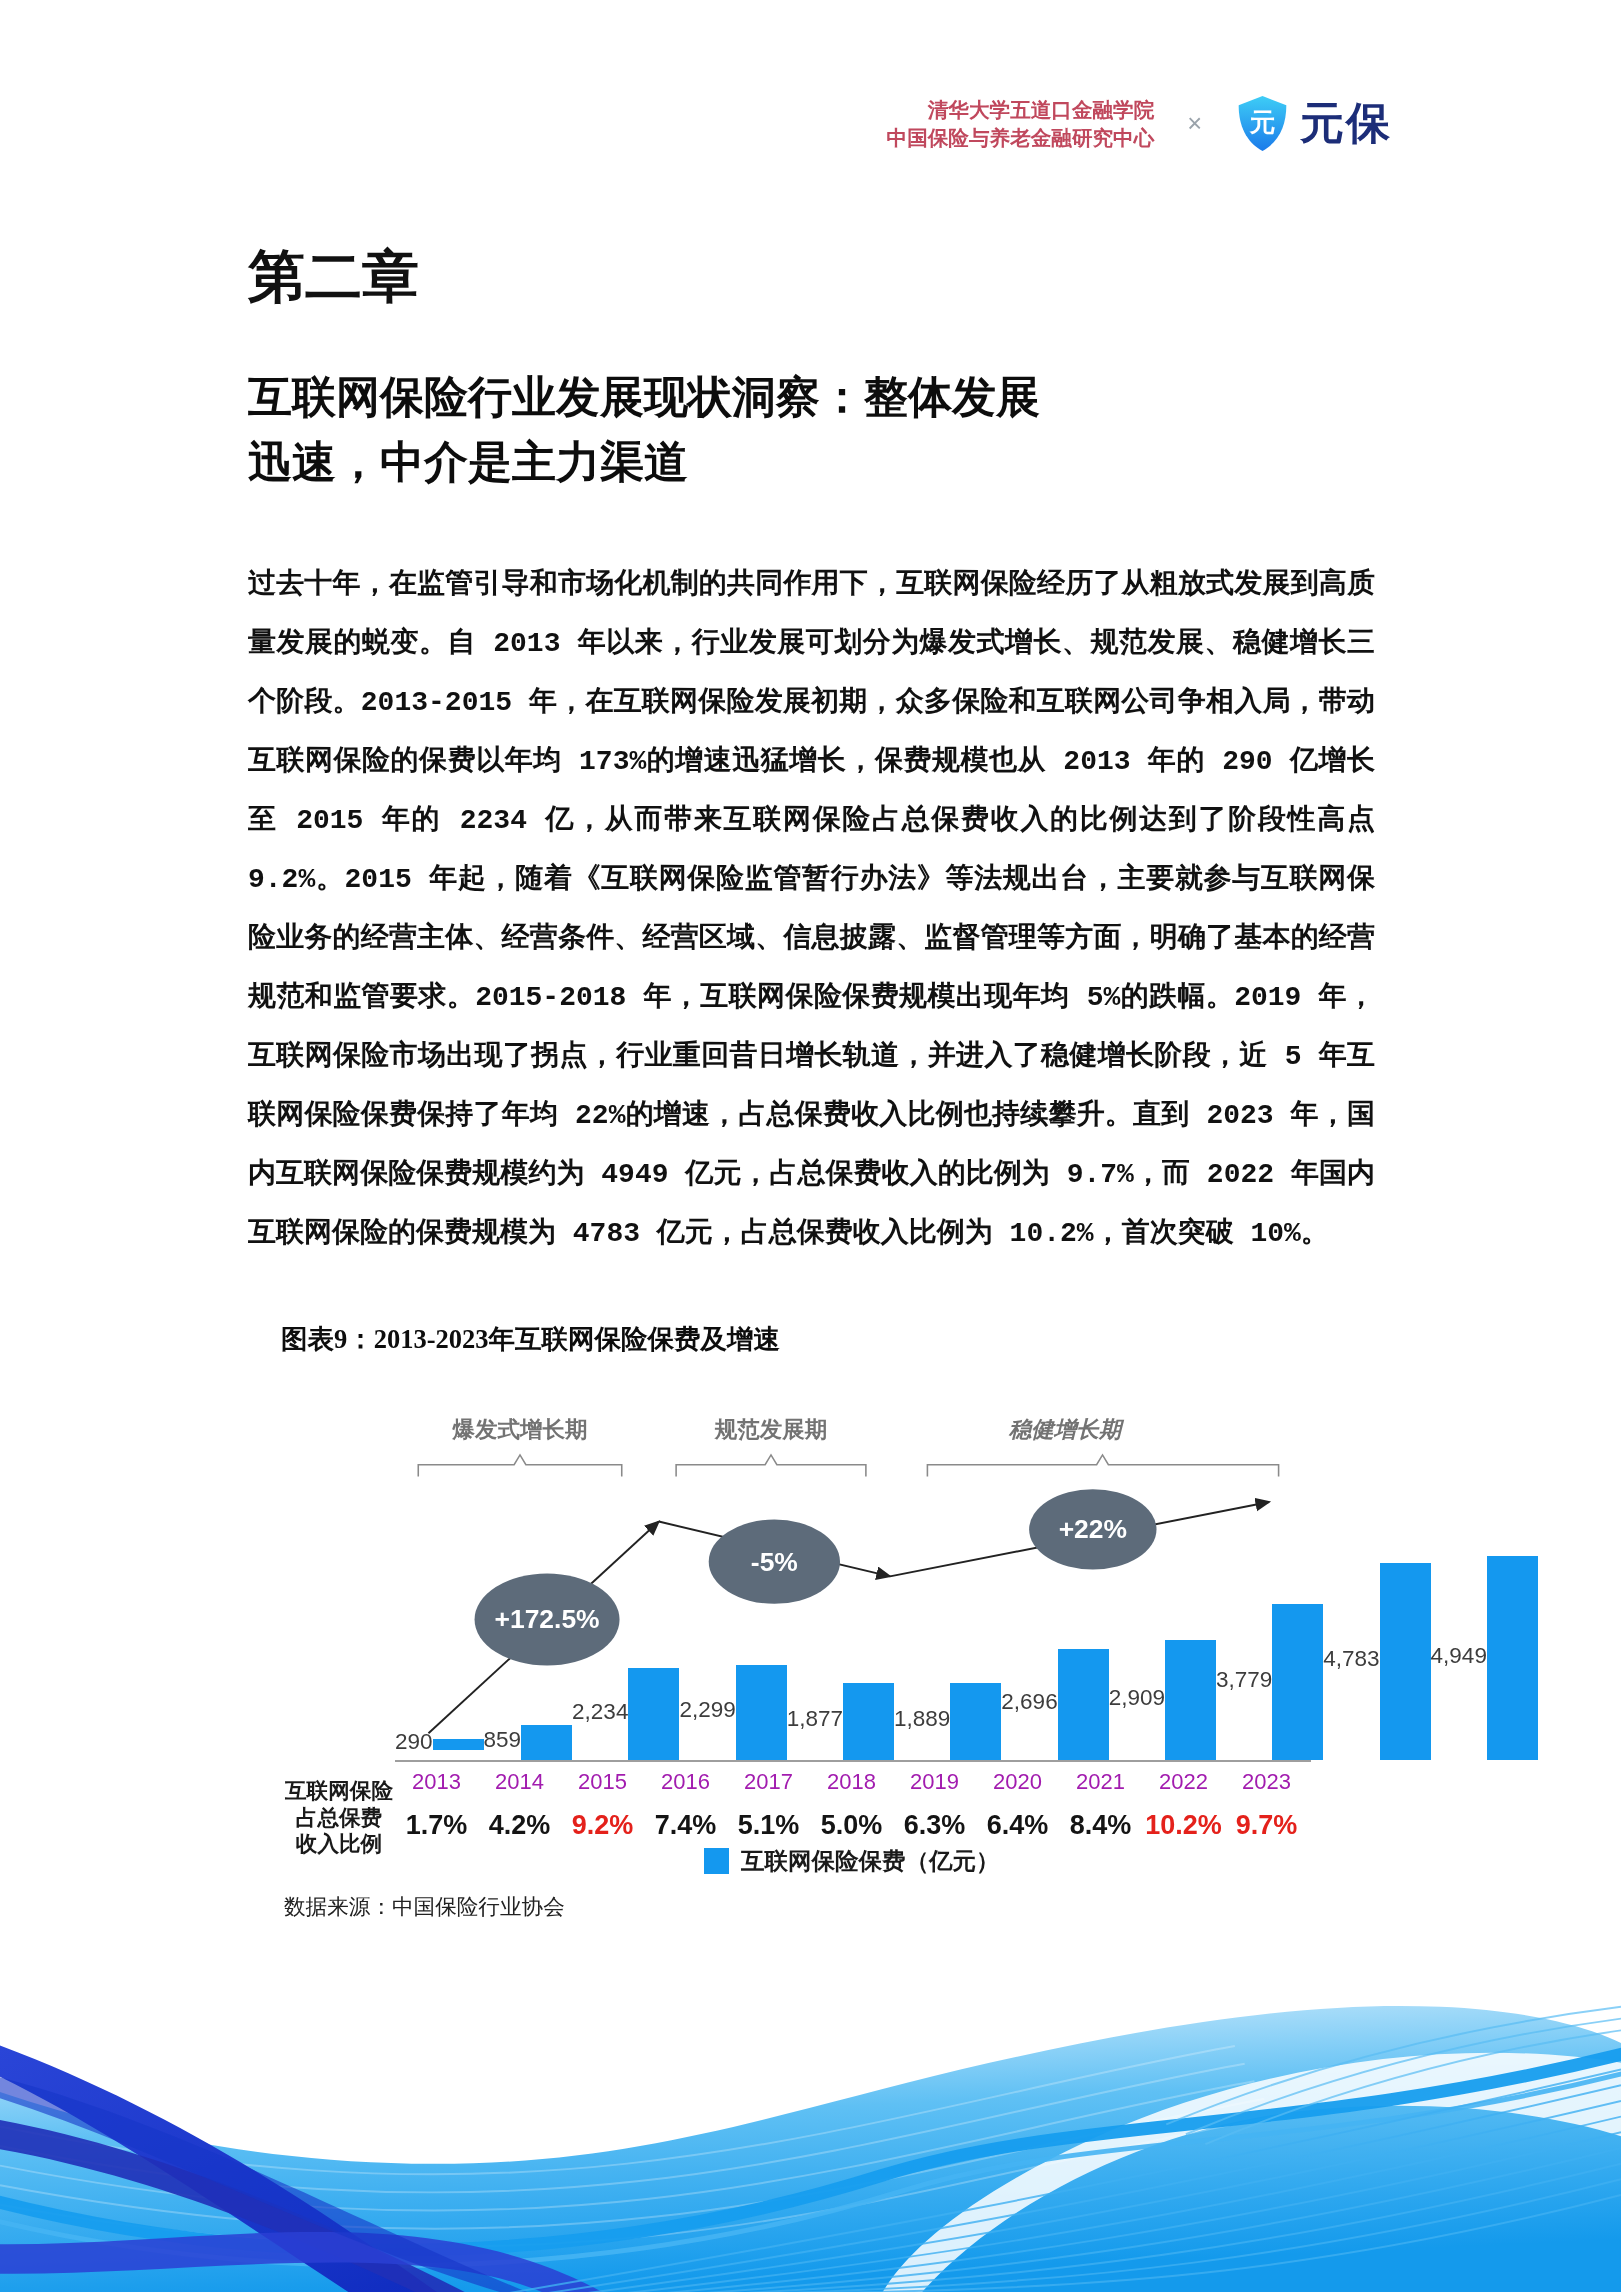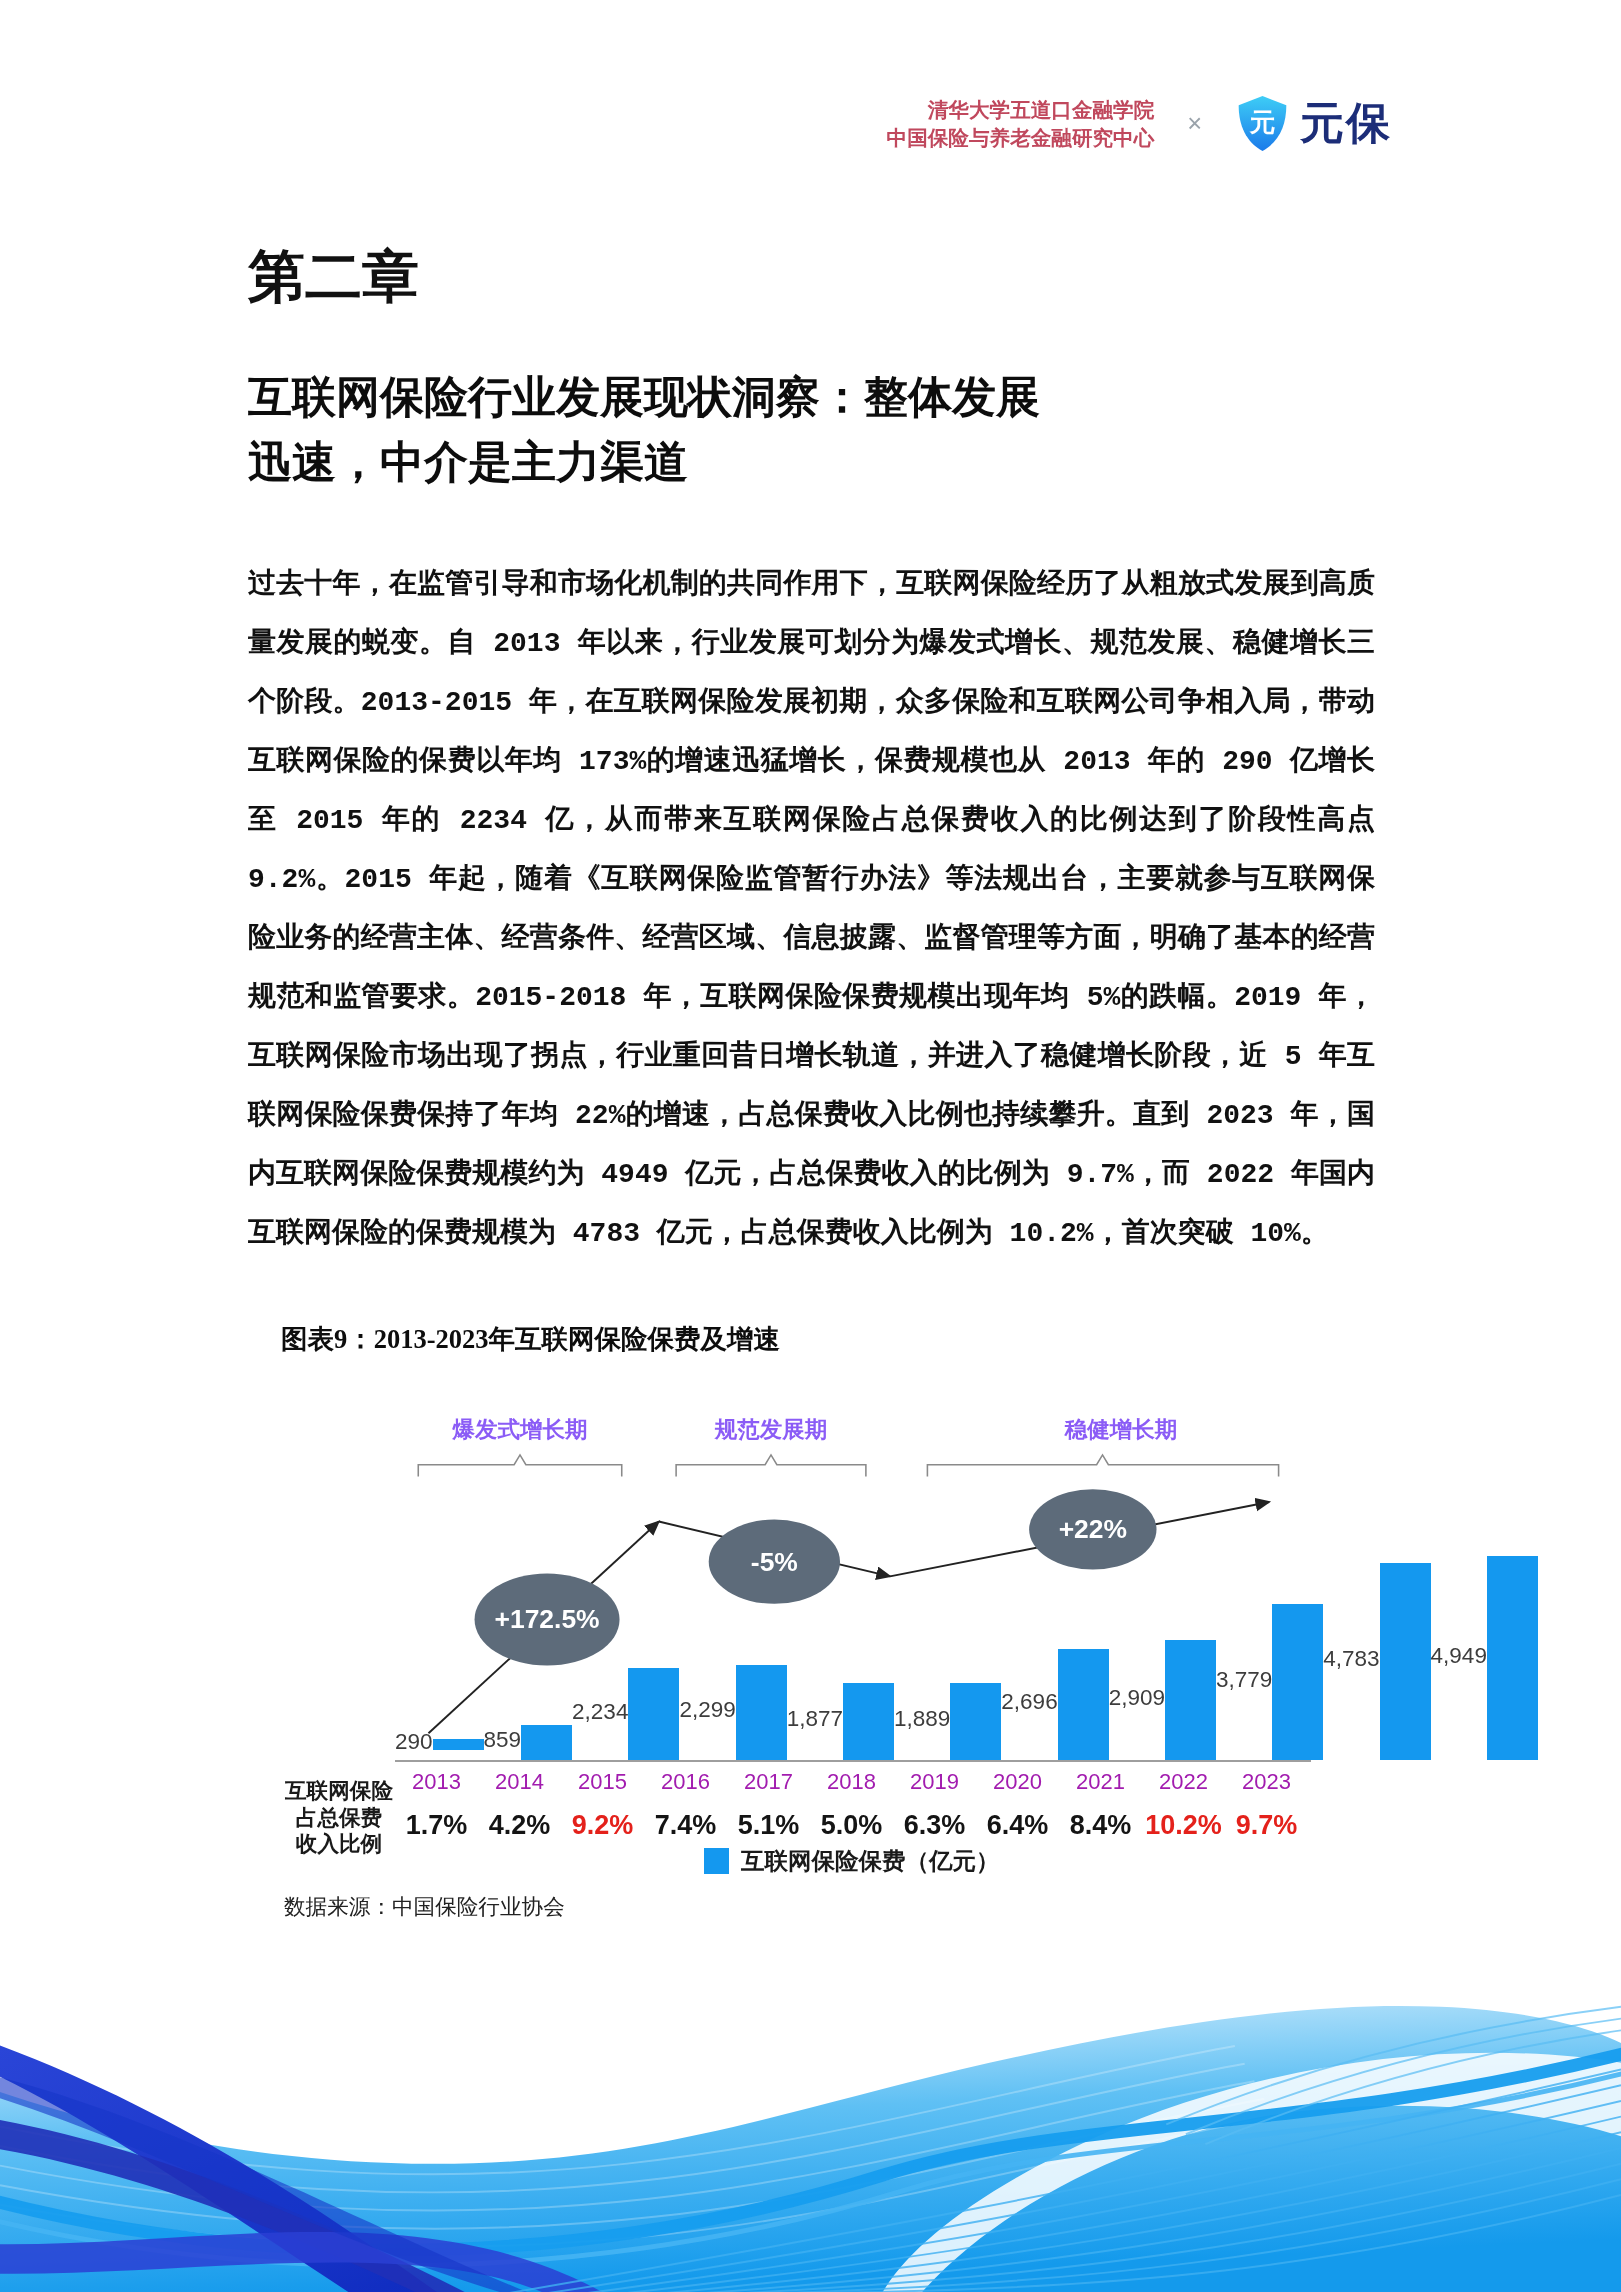--- a/index.html
+++ b/index.html
@@ -16,21 +16,21 @@
   .brand { display:flex; align-items:center; gap:9.8px; }
   .wordmark { font-family:"Liberation Sans","DejaVu Sans",sans-serif; font-size:44px; font-weight:700; color:#1c2d78; letter-spacing:2px; }
   
   .chapter { position:absolute; left:248px; top:239px; font-size:57px; font-weight:700; color:#111; }
   .h1 { position:absolute; left:248px; top:365px; width:1147px; font-size:44px; font-weight:700; color:#0d0d0d; line-height:65px; }
   .body-par { position:absolute; left:248px; top:555px; width:1127px; font-size:28px; font-weight:600;
               color:#111; line-height:59px; text-align:justify;font-family:Liberation Mono, monospace; }
   
   .fig-title { position:absolute; left:281px; top:1321px; font-size:26.5px; font-weight:700; color:#0d0d0d; }
   .figure { position:absolute; left:248px; top:1402px; width:1137px; height:534px; }
-  .phase-label { position:absolute; top:11.8px; text-align:center; font-size:22.5px; font-weight:700; color:#8b5cf6; }
+  .phase-label { position:absolute; top:11.8px; text-align:center; font-size:22.5px; font-weight:700; color:#737373; }
   .bracket { position:absolute; top:49px; height:27.4px; }
   .cols, .years-row, .pct-row { position:absolute; left:147px; width:913px; display:flex; }
   .cols { top:93px; height:265px; align-items:flex-end; }
   .col { flex:1 1 0; display:flex; flex-direction:row; align-items:center; justify-content:flex-end; }
   .bar-label { font-family:"Liberation Sans","DejaVu Sans",sans-serif; font-size:22.5px; color:#3d3d3d; margin-bottom:4.9px; }
   .bar { width:51px; background:#1498ef; }
   .axis { position:absolute; left:147px; top:358px; width:916px; height:2px; background:#9e9e9e; }
   .years-row { top:367px; }
   .year { flex:1 1 0; text-align:center; font-family:"Liberation Sans","DejaVu Sans",sans-serif; font-size:22px; color:#a21caf; }
   .pct-row { top:408px; }
@@ -79,21 +79,21 @@
     <div>迅速，中介是主力渠道</div>
   </div>
   <div class="body-par">过去十年，在监管引导和市场化机制的共同作用下，互联网保险经历了从粗放式发展到高质量发展的蜕变。自 2013 年以来，行业发展可划分为爆发式增长、规范发展、稳健增长三个阶段。2013-2015 年，在互联网保险发展初期，众多保险和互联网公司争相入局，带动互联网保险的保费以年均 173%的增速迅猛增长，保费规模也从 2013 年的 290 亿增长至 2015 年的 2234 亿，从而带来互联网保险占总保费收入的比例达到了阶段性高点 9.2%。2015 年起，随着《互联网保险监管暂行办法》等法规出台，主要就参与互联网保险业务的经营主体、经营条件、经营区域、信息披露、监督管理等方面，明确了基本的经营规范和监管要求。2015-2018 年，互联网保险保费规模出现年均 5%的跌幅。2019 年，互联网保险市场出现了拐点，行业重回昔日增长轨道，并进入了稳健增长阶段，近 5 年互联网保险保费保持了年均 22%的增速，占总保费收入比例也持续攀升。直到 2023 年，国内互联网保险保费规模约为 4949 亿元，占总保费收入的比例为 9.7%，而 2022 年国内互联网保险的保费规模为 4783 亿元，占总保费收入比例为 10.2%，首次突破 10%。</div>
 
   <div class="fig-title">图表9：2013-2023年互联网保险保费及增速</div>
 
   <div class="figure">
 
     <div class="phase-label" style="left:169px; width:206px;">爆发式增长期</div>
     <div class="phase-label" style="left:427px; width:192px;">规范发展期</div>
-    <div class="phase-label" style="left:696px; width:354px;">稳健增长期</div>
+    <div class="phase-label" style="left:640px; width:354px;font-style:italic;">稳健增长期</div>
 
     <svg class="bracket" style="left:169px;" width="206" height="27.4" viewBox="0 0 210 28">
       <polyline points="1,26 1,14 99,14 105,4 111,14 209,14 209,26" fill="none" stroke="#8a8a8a" stroke-width="1.6"></polyline>
     </svg>
     <svg class="bracket" style="left:427px;" width="192" height="27.4" viewBox="0 0 196 28">
       <polyline points="1,26 1,14 92,14 98,4 104,14 195,14 195,26" fill="none" stroke="#8a8a8a" stroke-width="1.6"></polyline>
     </svg>
     <svg class="bracket" style="left:678px;" width="354" height="27.4" viewBox="0 0 361 28">
       <polyline points="1,26 1,14 174,14 180,4 186,14 360,14 360,26" fill="none" stroke="#8a8a8a" stroke-width="1.6"></polyline>
     </svg>

